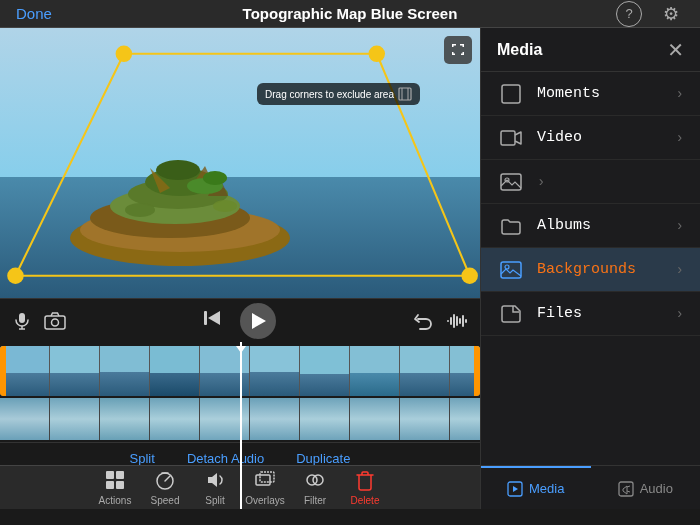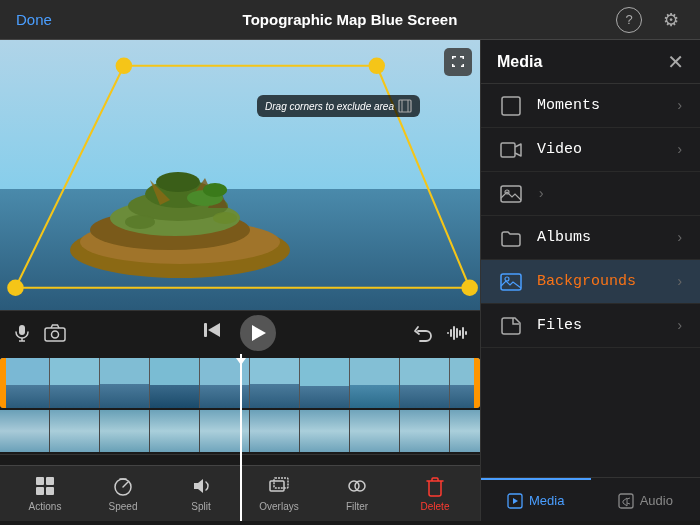--- a/index.html
+++ b/index.html
@@ -11,21 +11,21 @@
       font-family: -apple-system, BlinkMacSystemFont, 'Helvetica Neue', Arial, sans-serif;
       color: #fff;
     }
 
     
     .top-bar {
       display: flex;
       align-items: center;
       justify-content: space-between;
       background: #2a2a2a;
-      height: 40px;
+      height: 28px;
       padding: 0 16px;
       border-bottom: 1px solid #444;
     }
     .top-bar-left, .top-bar-right {
       display: flex;
       align-items: center;
       gap: 16px;
       min-width: 80px;
     }
     .top-bar-right { justify-content: flex-end; }
@@ -111,21 +111,20 @@
       right: 60px;
       background: rgba(0,0,0,0.7);
       border-radius: 6px;
       padding: 4px 8px;
       font-size: 10px;
       color: #fff;
       display: flex;
       align-items: center;
       gap: 4px;
       white-space: nowrap;
-      font-style: italic;
     }
 
     
     .expand-btn {
       position: absolute;
       top: 8px;
       right: 8px;
       width: 28px;
       height: 28px;
       background: rgba(60,60,60,0.85);
@@ -211,25 +210,25 @@
     .edit-action-btn {
       background: none;
       border: none;
       color: #4a9eff;
       font-size: 13px;
       cursor: pointer;
     }
 
     
     .bottom-toolbar {
-      height: 56px;
+      height: 44px;
       background: #2a2a2a;
       display: flex;
       align-items: center;
-      justify-content: space-between;
+      justify-content: center;
       padding: 0 20px;
       border-top: 1px solid #444;
       position: absolute;
       bottom: 0;
       left: 0;
       width: 480px;
     }
     .toolbar-item {
       display: flex;
       flex-direction: column;

